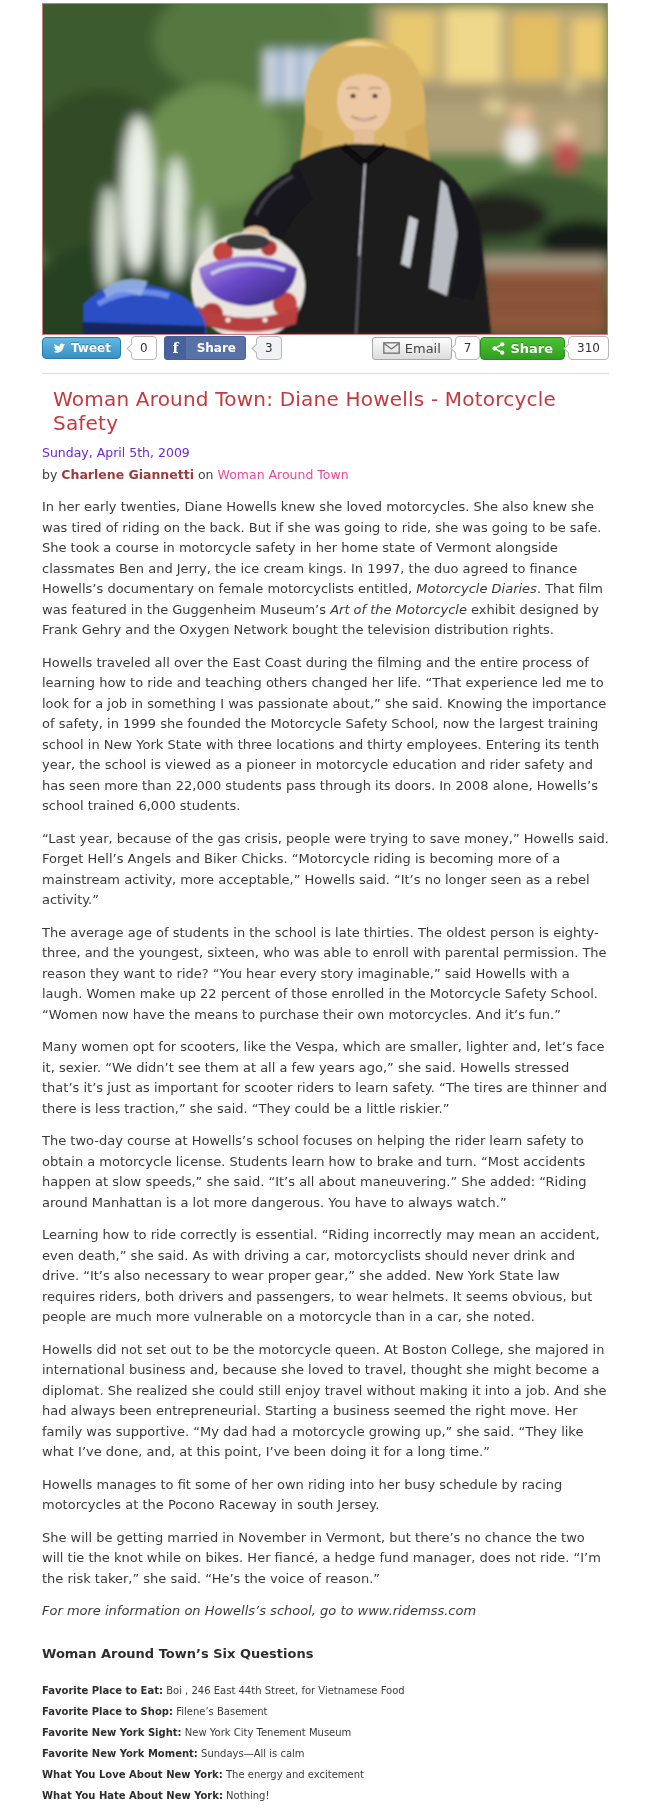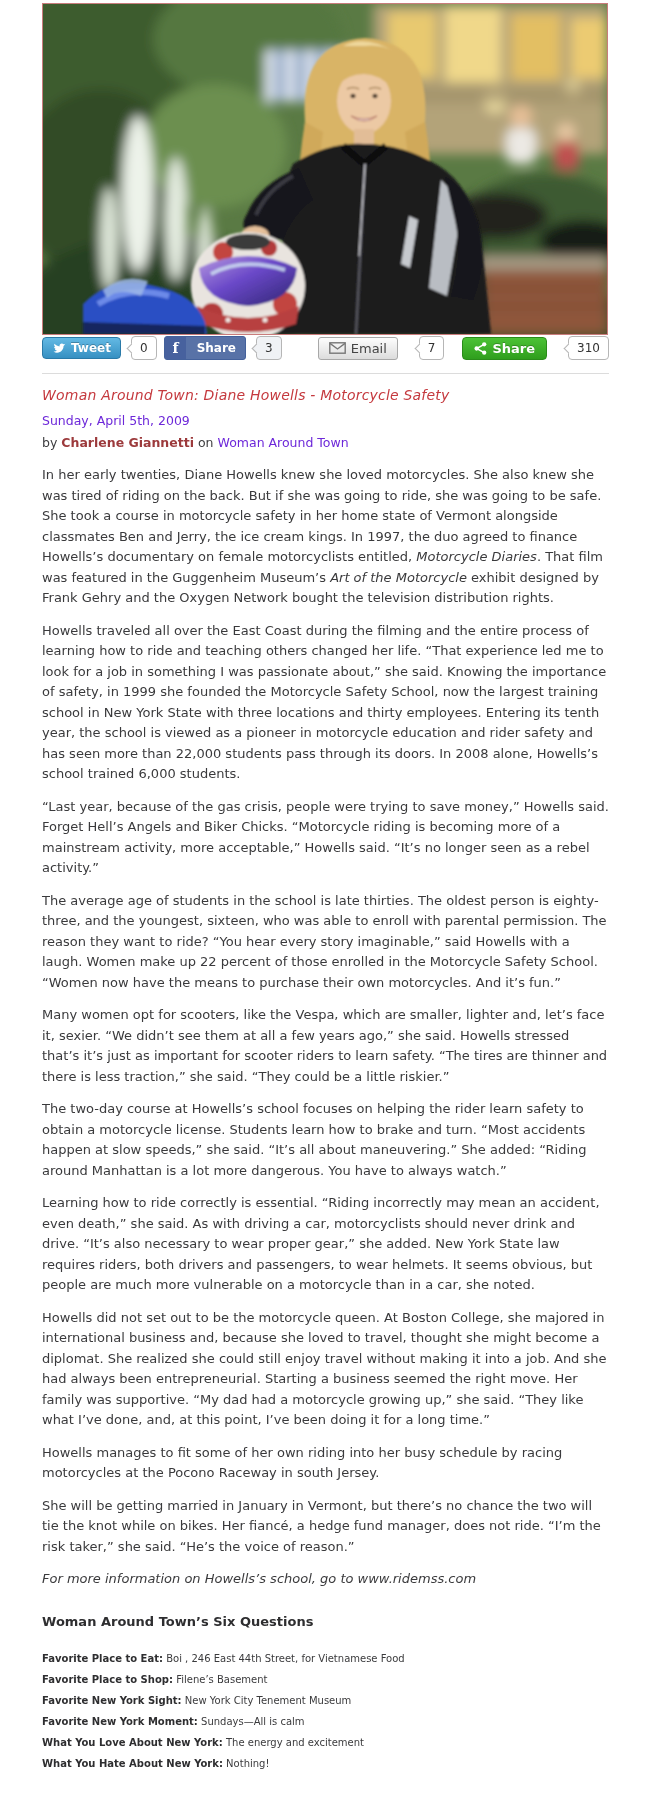--- a/index.html
+++ b/index.html
@@ -6,21 +6,21 @@
   body { width:650px; font-family:"DejaVu Sans", "Liberation Sans", sans-serif; color:#3a3a3c; }
   .page { padding:3px 41px 14px 42px; }
 
   
   .photo-frame { border:1px solid #c97c7c; width:564px; height:330px; overflow:hidden; background:#5a7a44; }
   .photo-frame svg { display:block; }
 
   
   .share-bar { display:flex; align-items:center; height:26px; }
   .share-left { display:flex; align-items:center; gap:7px; }
-  .share-right { margin-left:auto; display:flex; align-items:center; gap:18px; }
+  .share-right { margin-left:auto; display:flex; align-items:center; gap:0; }
 
   .btn { display:inline-flex; align-items:center; gap:5px; font-size:12px; line-height:1;
          padding:4px 9px; border-radius:4px; cursor:pointer; white-space:nowrap; }
   .btn-tweet { background:linear-gradient(#63b9e4,#3690c2); border:1px solid #2a7aa8; color:#fff;
                font-weight:bold; text-shadow:0 -1px 0 rgba(0,0,0,.25); }
   .btn-fb { background:#5872a7; border:1px solid #44619b; border-radius:3px; color:#fff; font-weight:bold; padding:0; overflow:hidden; }
   .btn-fb .fb-f { background:#47619e; padding:4px 7px 4px 8px; font-family:"DejaVu Serif", serif; font-weight:bold; font-size:14px; }
   .btn-fb .fb-label { padding:4px 9px 4px 6px; font-size:12px; }
   .btn-email { background:linear-gradient(#fdfdfd,#dcdcdc); border:1px solid #a8a8a8; color:#444;
                font-size:13px; border-radius:3px; padding:4px 10px; }
@@ -30,26 +30,26 @@
   .count-bubble { position:relative; display:inline-block; background:#fff; border:1px solid #b6b6b6;
                   border-radius:4px; padding:4px 8px; font-size:12px; color:#333; margin-left:3px; }
   .count-bubble::before { content:""; position:absolute; left:-4px; top:8px; width:6px; height:6px;
                   background:inherit; border-left:1px solid #b6b6b6; border-bottom:1px solid #b6b6b6;
                   transform:rotate(45deg); }
   .count-gray { background:#f0f2f5; }
 
   .divider { border:none; border-top:1px solid #dcdcdc; margin:12px 0 0; }
 
   
-  .title { font-size:14px; font-weight:normal; color:#c5393e; margin:13px 0 0; letter-spacing:.2px;font-style:italic; }
+  .title { font-size:20px; font-weight:normal; color:#c5393e; margin:13px 11px 0; letter-spacing:.2px; }
   .date  { font-size:12.5px; color:#6d28d9; margin-top:10px; }
   .byline{ font-size:12.5px; color:#3d3d3f; margin-top:7px; }
   .byline a { text-decoration:none; }
   .author-link { color:#9c3a3c; font-weight:bold; }
-  .category-link { color:#6d28d9; }
+  .category-link { color:#ec4899; }
 
   
   .body-text { margin-top:15px; font-size:13px; line-height:20.5px; color:#3a3a3c; }
   .body-text p { margin:0 0 12px; }
   .note { font-style:italic; margin-top:10px; }
   .qa-heading { font-weight:bold; color:#2e2e30; margin:22px 0 0; font-size:13px; }
   .qa-list { margin-top:16px; }
   .qa-row { line-height:21px; font-size:10px; }
   .qa-label { font-weight:bold; color:#2e2e30; }
   .qa-answer { color:#3a3a3c; }
@@ -207,21 +207,21 @@
   <div class="body-text">
     <p><span>In her early twenties, Diane Howells knew she loved motorcycles. She also knew she was tired of riding on the back. But if she was going to ride, she was going to be safe. She took a course in motorcycle safety in her home state of Vermont alongside classmates Ben and Jerry, the ice cream kings. In 1997, the duo agreed to finance Howells’s documentary on female motorcyclists entitled, </span><i>Motorcycle Diaries</i><span>. That film was featured in the Guggenheim Museum’s </span><i>Art of the Motorcycle</i><span> exhibit designed by Frank Gehry and the Oxygen Network bought the television distribution rights.</span></p>
     <p>Howells traveled all over the East Coast during the filming and the entire process of learning how to ride and teaching others changed her life. “That experience led me to look for a job in something I was passionate about,” she said. Knowing the importance of safety, in 1999 she founded the Motorcycle Safety School, now the largest training school in New York State with three locations and thirty employees. Entering its tenth year, the school is viewed as a pioneer in motorcycle education and rider safety and has seen more than 22,000 students pass through its doors. In 2008 alone, Howells’s school trained 6,000 students.</p>
     <p>“Last year, because of the gas crisis, people were trying to save money,” Howells said. Forget Hell’s Angels and Biker Chicks. “Motorcycle riding is becoming more of a mainstream activity, more acceptable,” Howells said. “It’s no longer seen as a rebel activity.”</p>
     <p>The average age of students in the school is late thirties. The oldest person is eighty-three, and the youngest, sixteen, who was able to enroll with parental permission. The reason they want to ride? “You hear every story imaginable,” said Howells with a laugh. Women make up 22 percent of those enrolled in the Motorcycle Safety School. “Women now have the means to purchase their own motorcycles. And it’s fun.”</p>
     <p>Many women opt for scooters, like the Vespa, which are smaller, lighter and, let’s face it, sexier. “We didn’t see them at all a few years ago,” she said. Howells stressed that’s it’s just as important for scooter riders to learn safety. “The tires are thinner and there is less traction,” she said. “They could be a little riskier.”</p>
     <p>The two-day course at Howells’s school focuses on helping the rider learn safety to obtain a motorcycle license. Students learn how to brake and turn. “Most accidents happen at slow speeds,” she said. “It’s all about maneuvering.”  She added: “Riding around Manhattan is a lot more dangerous. You have to always watch.”</p>
     <p>Learning how to ride correctly is essential. “Riding incorrectly may mean an accident, even death,” she said. As with driving a car, motorcyclists should never drink and drive. “It’s also necessary to wear proper gear,” she added. New York State law requires riders, both drivers and passengers, to wear helmets. It seems obvious, but people are much more vulnerable on a motorcycle than in a car, she noted.</p>
     <p>Howells did not set out to be the motorcycle queen. At Boston College, she majored in international business and, because she loved to travel, thought she might become a diplomat. She realized she could still enjoy travel without making it into a job. And she had always been entrepreneurial. Starting a business seemed the right move. Her family was supportive. “My dad had a motorcycle growing up,” she said. “They like what I’ve done, and, at this point, I’ve been doing it for a long time.”</p>
     <p>Howells manages to fit some of her own riding into her busy schedule by racing motorcycles at the Pocono Raceway in south Jersey.</p>
-    <p>She will be getting married in January in Vermont, but there’s no chance the two will tie the knot while on bikes. Her fiancé, a hedge fund manager, does not ride. “I’m the risk taker,” she said. “He’s the voice of reason.”</p>
+    <p>She will be getting married in November in Vermont, but there’s no chance the two will tie the knot while on bikes. Her fiancé, a hedge fund manager, does not ride. “I’m the risk taker,” she said. “He’s the voice of reason.”</p>
     <p class="note">For more information on Howells’s school, go to www.ridemss.com</p>
     <div class="qa-heading">Woman Around Town’s Six Questions</div>
     <div class="qa-list">
       <div class="qa-row"><span class="qa-label">Favorite Place to Eat:</span> <span class="qa-answer">Boi , 246 East 44th Street, for Vietnamese Food</span></div>
       <div class="qa-row"><span class="qa-label">Favorite Place to Shop:</span> <span class="qa-answer">Filene’s Basement</span></div>
       <div class="qa-row"><span class="qa-label">Favorite New York Sight:</span> <span class="qa-answer">New York City Tenement Museum</span></div>
       <div class="qa-row"><span class="qa-label">Favorite New York Moment:</span> <span class="qa-answer">Sundays—All is calm</span></div>
       <div class="qa-row"><span class="qa-label">What You Love About New York:</span> <span class="qa-answer">The energy and excitement</span></div>
       <div class="qa-row"><span class="qa-label">What You Hate About New York:</span> <span class="qa-answer">Nothing!</span></div>
     </div>

